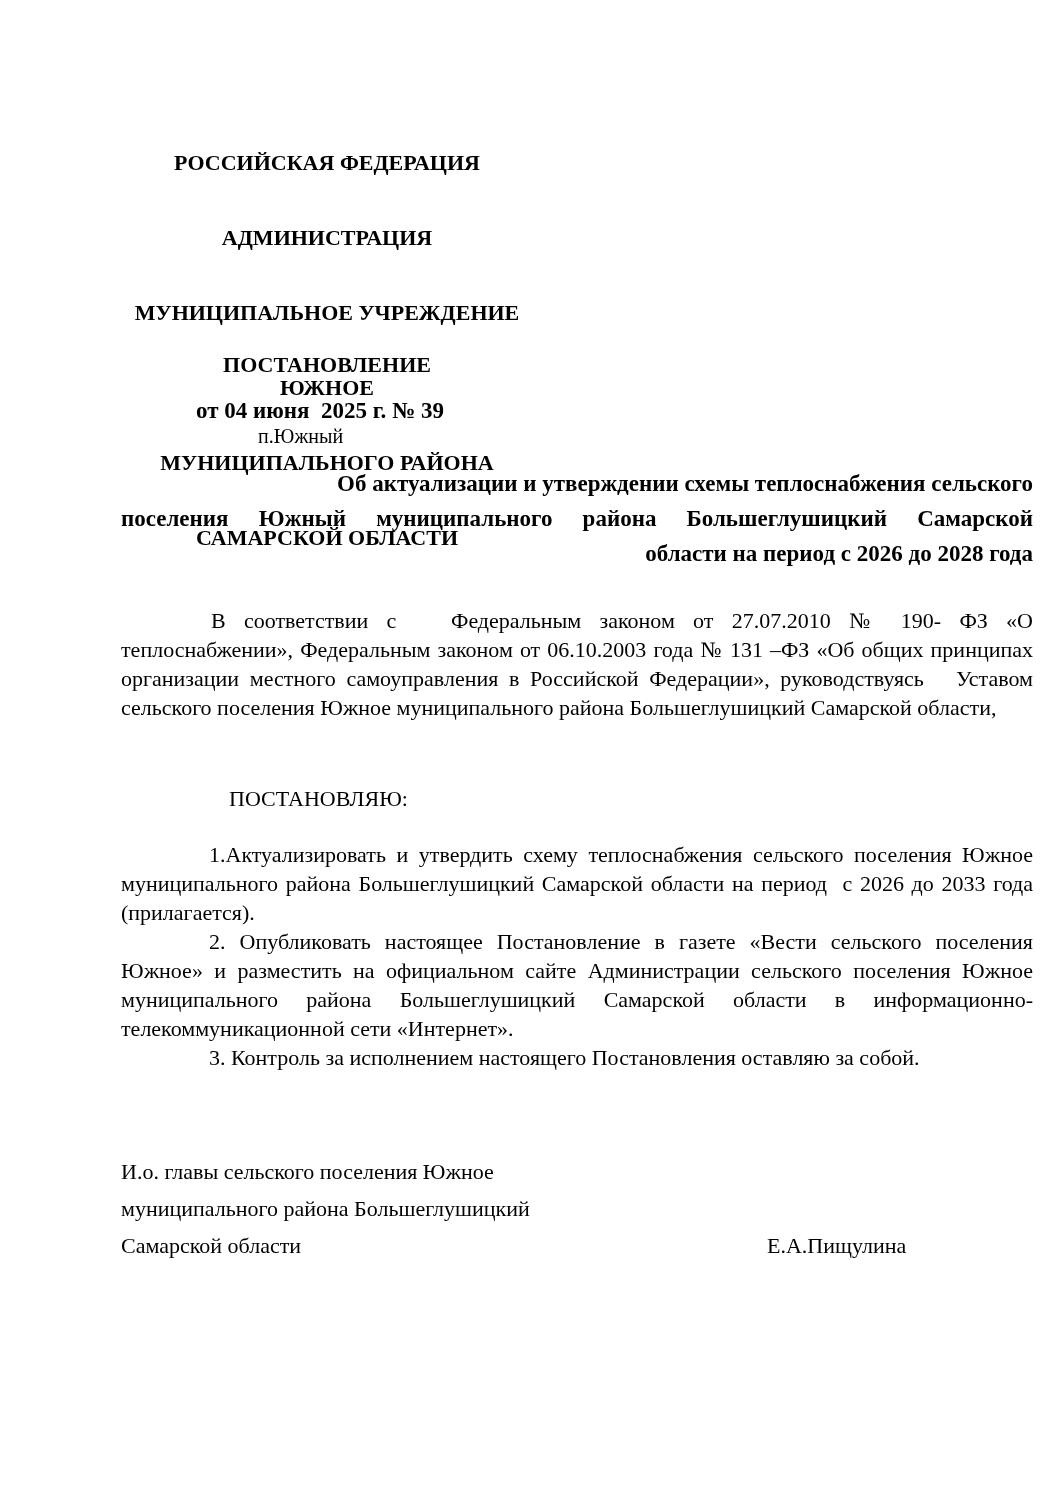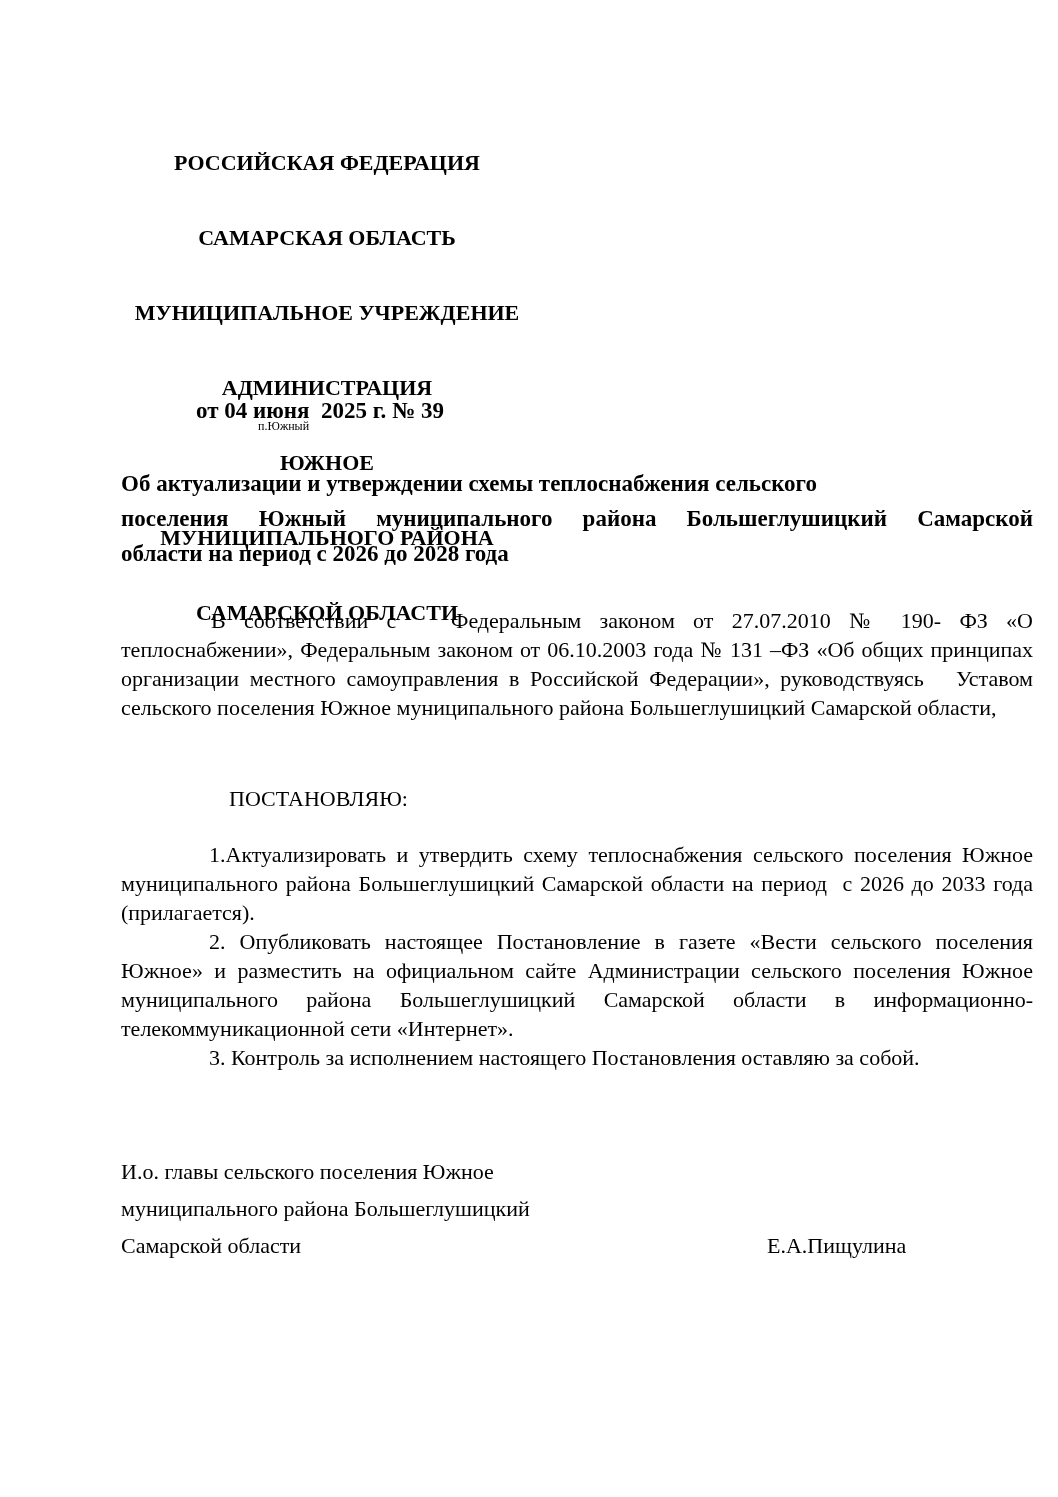--- a/index.html
+++ b/index.html
@@ -43,34 +43,34 @@
     left: 175px;
     top: 397px;
     font-weight: bold;
     font-size: 23px;
     line-height: 27px;
     white-space: pre;
   }
   .doc-place {
     position: absolute;
     left: 237px;
-    top: 417px;
-    font-size: 12px;
+    top: 427px;
+    font-size: 20px;
     line-height: 18px;
   }
   .doc-title {
     position: absolute;
     left: 100px;
     top: 466px;
     width: 912px;
     font-weight: bold;
     font-size: 23px;
     line-height: 35px;
   }
-  .title-line { text-align: left; }
+  .title-line { text-align: right; }
   .title-line.justify-line {
     text-align: justify;
     text-align-last: justify;
   }
   .body-par {
     margin: 0;
     font-size: 22px;
     line-height: 29px;
     text-align: justify;
     text-align-last: left;
@@ -113,28 +113,28 @@
     top: 0;
   }
 </style>
 </head>
 <body>
 
 <div class="page">
 
   <div class="org-header">
     <div>РОССИЙСКАЯ ФЕДЕРАЦИЯ</div>
-    <div>САМАРСКАЯ ОБЛАСТЬ</div>
+    <div>АДМИНИСТРАЦИЯ</div>
     <div>МУНИЦИПАЛЬНОЕ УЧРЕЖДЕНИЕ</div>
-    <div>АДМИНИСТРАЦИЯ</div>
     <div>ЮЖНОЕ</div>
     <div>МУНИЦИПАЛЬНОГО РАЙОНА</div>
     <div>САМАРСКОЙ ОБЛАСТИ</div>
   </div>
 
+  <div class="doc-type">ПОСТАНОВЛЕНИЕ</div>
 
   <div class="doc-date">от 04 июня  2025 г. № 39</div>
 
   <div class="doc-place">п.Южный</div>
 
   <div class="doc-title">
     <div class="title-line">Об актуализации и утверждении схемы теплоснабжения сельского</div>
     <div class="title-line justify-line">поселения Южный муниципального района Большеглушицкий Самарской</div>
     <div class="title-line">области на период с 2026 до 2028 года</div>
   </div>

